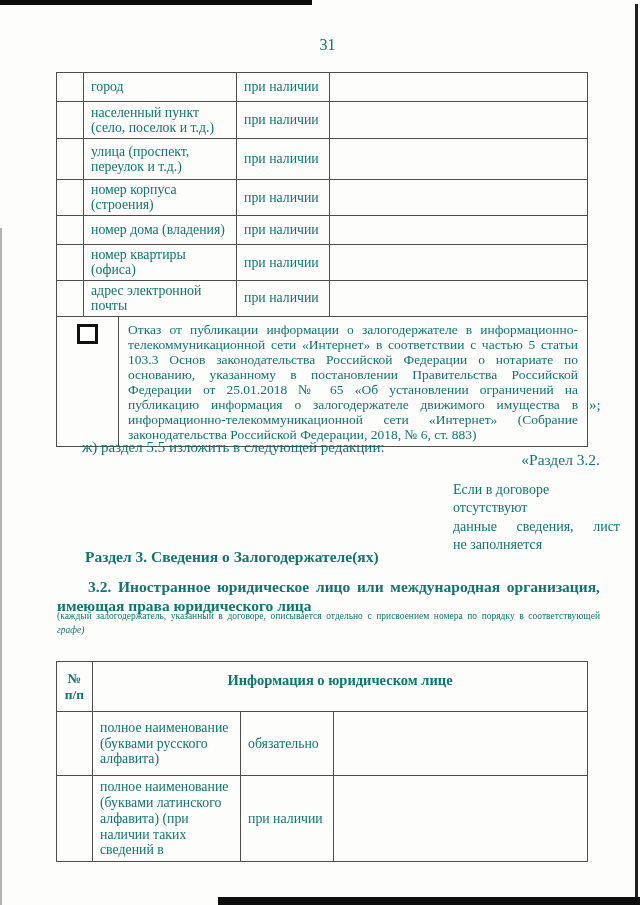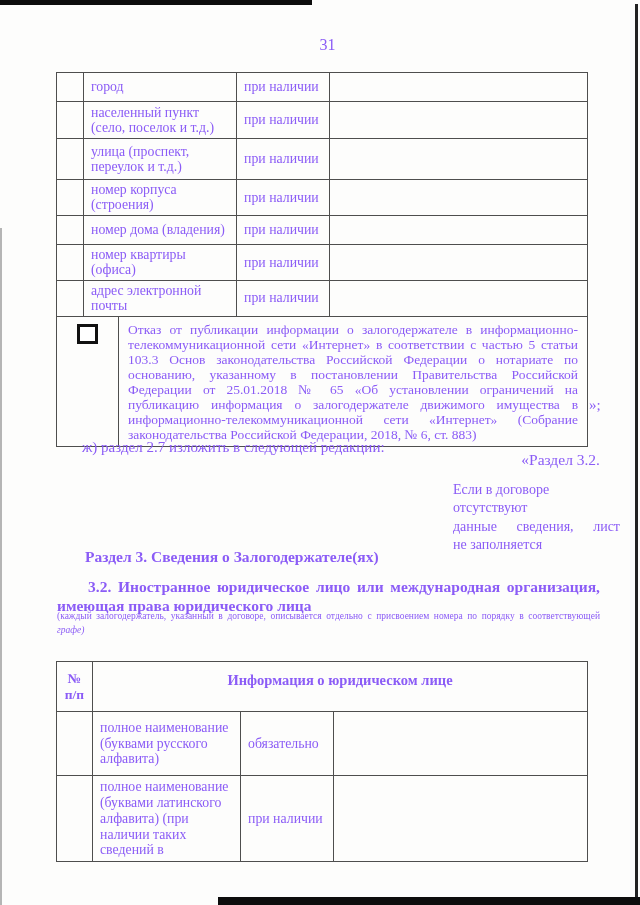--- a/index.html
+++ b/index.html
@@ -1,18 +1,18 @@
 <!DOCTYPE html>
 <html><head>
 <meta charset="utf-8">
 <style>
   html,body{margin:0;padding:0;background:#ffffff;}
   .page{
     position:relative;width:640px;height:905px;background:#fdfdfc;
-    font-family:"Liberation Serif","DejaVu Serif",serif;color:#8b5cf6;overflow:hidden;
+    font-family:"Liberation Serif","DejaVu Serif",serif;color:#0f766e;overflow:hidden;
   }
   
   .scan-top{position:absolute;left:0;top:0;width:312px;height:5px;background:#0d0d0d;}
   .scan-right{position:absolute;left:635px;top:4px;width:3px;height:901px;background:#222;}
   .scan-bottom{position:absolute;left:218px;top:897px;width:422px;height:8px;background:#0d0d0d;}
   .scan-left{position:absolute;left:0;top:228px;width:2px;height:677px;background:#b5b5b5;}
   .page-number{position:absolute;left:0;top:36px;width:655px;text-align:center;font-size:16px;}
   
   table{border-collapse:collapse;table-layout:fixed;position:absolute;padding-left:16px;}
   td{border:1px solid #4e4e4e;vertical-align:middle;overflow:hidden;}
@@ -111,21 +111,21 @@
         <td class="cb-cell" colspan="2">
           <div class="cb-box"></div>
         </td>
         <td class="cb-text" colspan="3">Отказ от публикации информации о залогодержателе в информационно-телекоммуникационной сети «Интернет» в соответствии с частью 5 статьи 103.3 Основ законодательства Российской Федерации о нотариате по основанию, указанному в постановлении Правительства Российской Федерации от 25.01.2018 № 65 «Об установлении ограничений на публикацию информация о залогодержателе движимого имущества в информационно-телекоммуникационной сети «Интернет» (Собрание законодательства Российской Федерации, 2018, № 6, ст. 883)</td>
       </tr>
     </tbody>
   </table>
 
   <div class="close-quote">»;</div>
 
-  <div class="item-zh">ж) раздел 2.7 изложить в следующей редакции:</div>
+  <div class="item-zh">ж) раздел 5.5 изложить в следующей редакции:</div>
 
   <div class="section-ref"><span>«</span><b>Раздел 3.2.</b></div>
 
   <div class="note">
     <div>Если в договоре отсутствуют</div>
     <div class="just">данные сведения, лист</div>
     <div>не заполняется</div>
   </div>
 
   <div class="h-section3">Раздел 3. Сведения о Залогодержателе(ях)</div>

